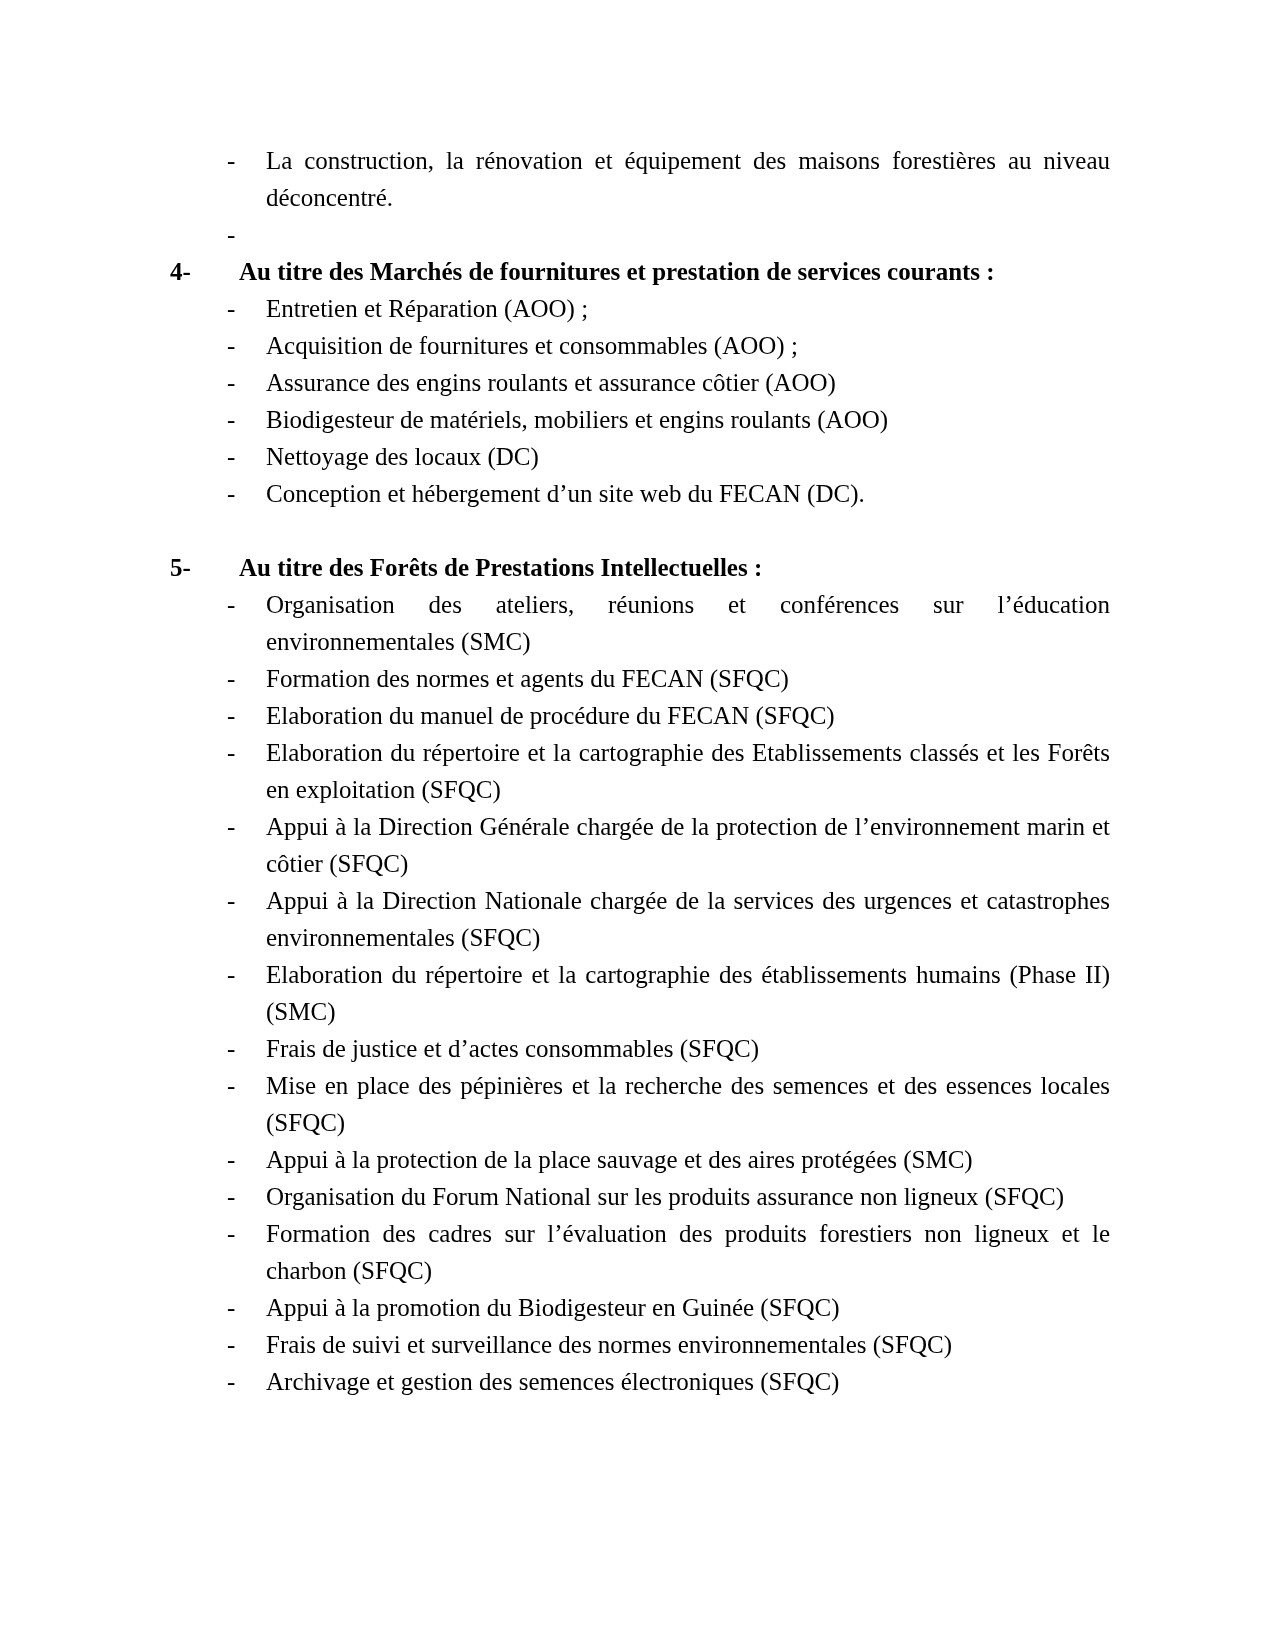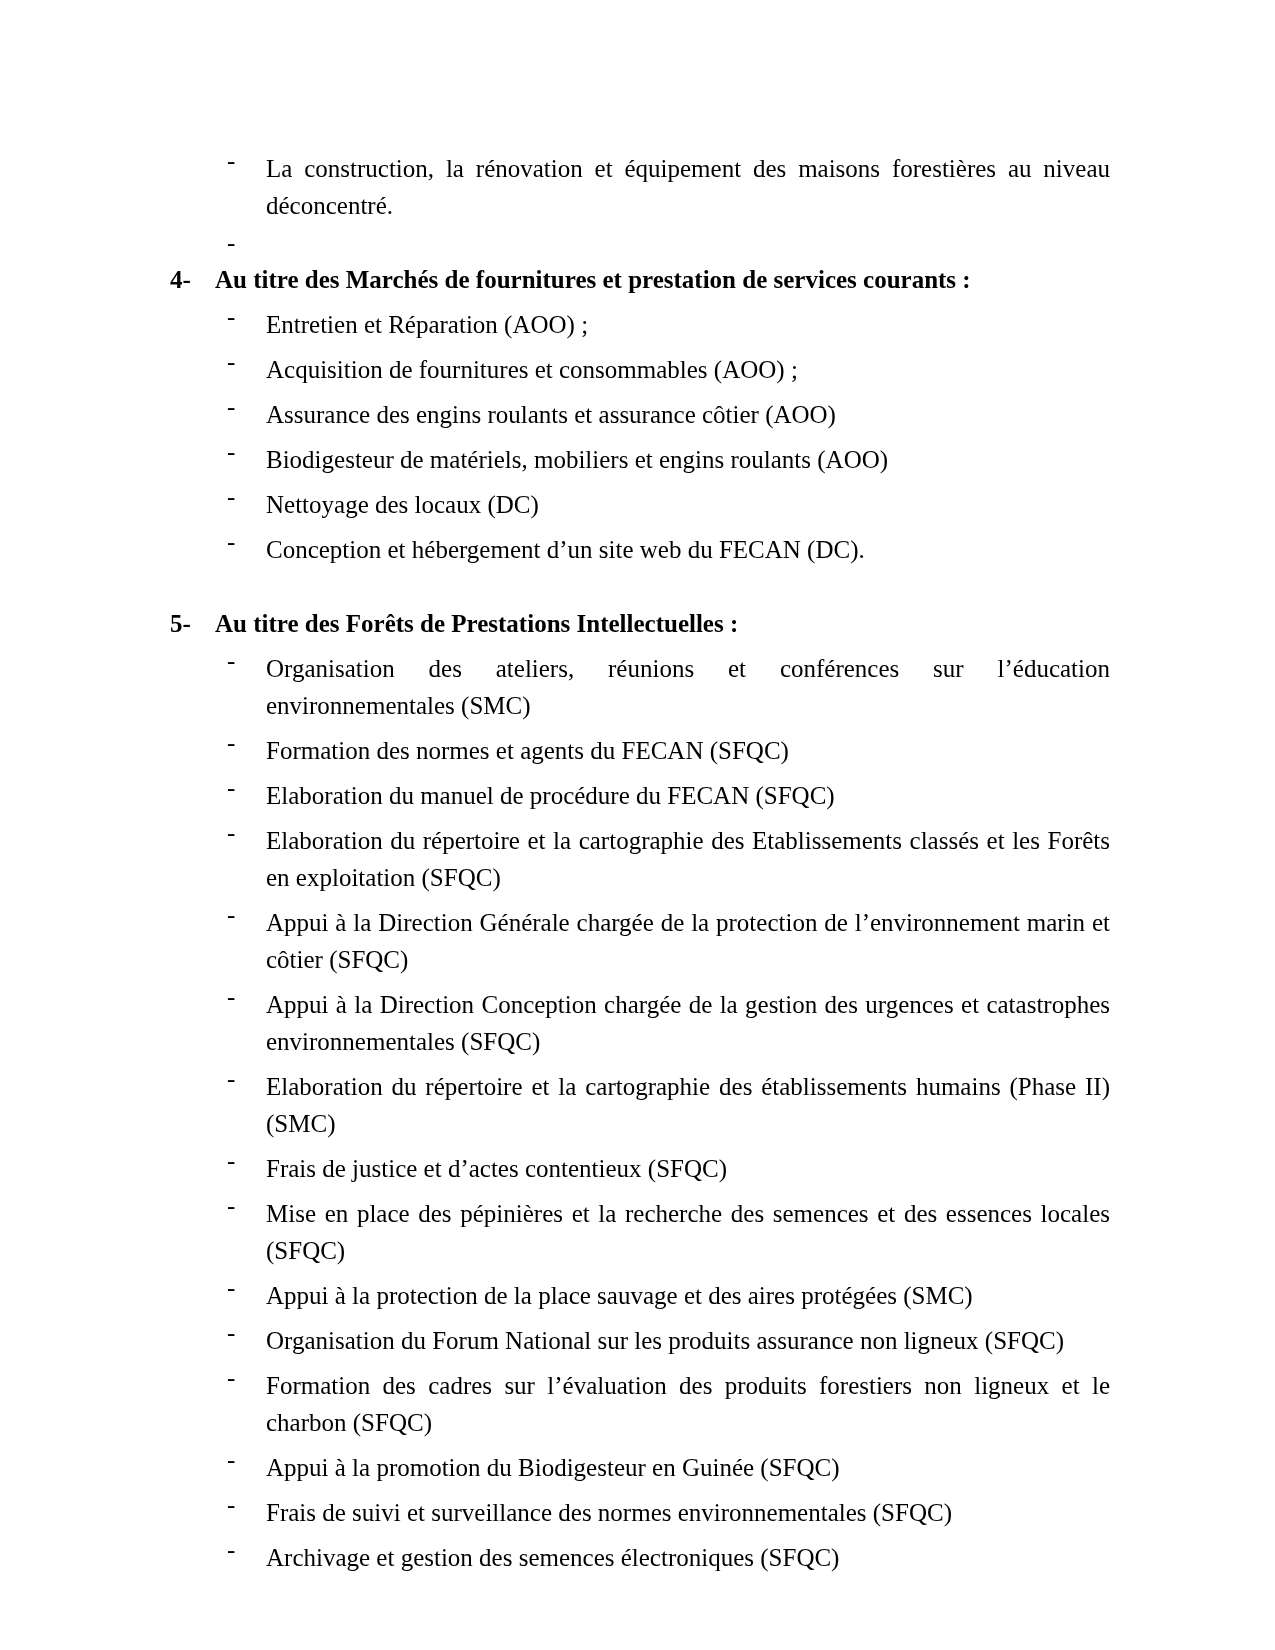--- a/index.html
+++ b/index.html
@@ -28,35 +28,35 @@
     margin-left: 57px;   
     min-height: 37px;
   }
   .li .marker {
     flex: none;
     width: 39px;         
   }
   .li .txt {
     flex: 1 1 auto;
     text-align: justify;
-    margin-top: 8px;
   }
   
   .heading {
     display: flex;
     font-weight: bold;
     min-height: 37px;
   }
   .heading .hnum {
     flex: none;
     width: 45px;
   }
   .heading .htitle {
     flex: 1 1 auto;
     white-space: nowrap;
+    margin-left: 24px;
   }
   .section-gap {
     margin-top: 37px;    
   }
 </style>
 </head>
 <body>
 
 <div class="page">
 
@@ -119,29 +119,29 @@
   <div class="li">
     <span class="marker">-</span>
     <span class="txt">Elaboration du répertoire et la cartographie des Etablissements classés et les Forêts en exploitation (SFQC)</span>
   </div>
   <div class="li">
     <span class="marker">-</span>
     <span class="txt">Appui à la Direction Générale chargée de la protection de l’environnement marin et côtier (SFQC)</span>
   </div>
   <div class="li">
     <span class="marker">-</span>
-    <span class="txt">Appui à la Direction Conception chargée de la gestion des urgences et catastrophes environnementales (SFQC)</span>
+    <span class="txt">Appui à la Direction Nationale chargée de la services des urgences et catastrophes environnementales (SFQC)</span>
   </div>
   <div class="li">
     <span class="marker">-</span>
     <span class="txt">Elaboration du répertoire et la cartographie des établissements humains (Phase II) (SMC)</span>
   </div>
   <div class="li">
     <span class="marker">-</span>
-    <span class="txt">Frais de justice et d’actes contentieux (SFQC)</span>
+    <span class="txt">Frais de justice et d’actes consommables (SFQC)</span>
   </div>
   <div class="li">
     <span class="marker">-</span>
     <span class="txt">Mise en place des pépinières et la recherche des semences et des essences locales (SFQC)</span>
   </div>
   <div class="li">
     <span class="marker">-</span>
     <span class="txt">Appui à la protection de la place sauvage et des aires protégées (SMC)</span>
   </div>
   <div class="li">

